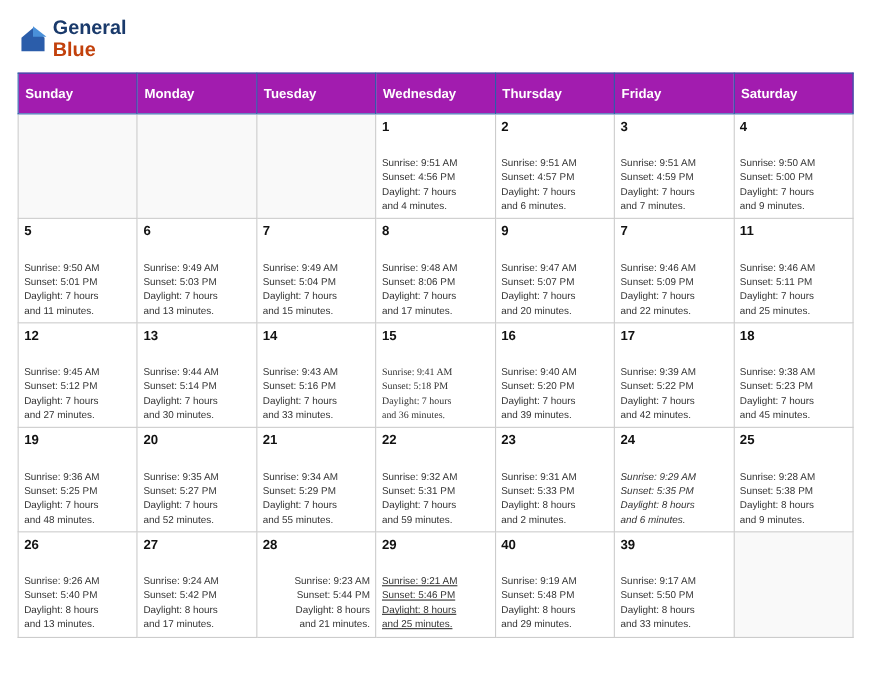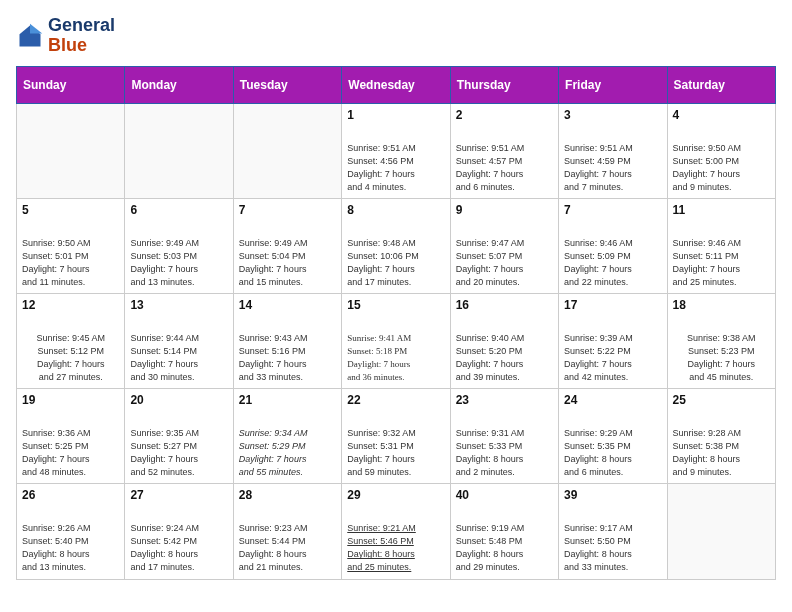--- a/index.html
+++ b/index.html
@@ -180,21 +180,21 @@
           <td>
             <div class="day-num">7</div>
             <div class="day-info" style="white-space: pre-line;">Sunrise: 9:49 AM
 Sunset: 5:04 PM
 Daylight: 7 hours
 and 15 minutes.</div>
           </td>
           <td>
             <div class="day-num">8</div>
             <div class="day-info" style="white-space: pre-line;">Sunrise: 9:48 AM
-Sunset: 10:06 PM
+Sunset: 8:06 PM
 Daylight: 7 hours
 and 17 minutes.</div>
           </td>
           <td>
             <div class="day-num">9</div>
             <div class="day-info" style="white-space: pre-line;">Sunrise: 9:47 AM
 Sunset: 5:07 PM
 Daylight: 7 hours
 and 20 minutes.</div>
           </td>
@@ -209,21 +209,21 @@
             <div class="day-num">11</div>
             <div class="day-info" style="white-space: pre-line;">Sunrise: 9:46 AM
 Sunset: 5:11 PM
 Daylight: 7 hours
 and 25 minutes.</div>
           </td>
         </tr>
         <tr>
           <td>
             <div class="day-num">12</div>
-            <div class="day-info" style="white-space: pre-line; text-align: center;">Sunrise: 9:45 AM
+            <div class="day-info" style="white-space: pre-line;">Sunrise: 9:45 AM
 Sunset: 5:12 PM
 Daylight: 7 hours
 and 27 minutes.</div>
           </td>
           <td>
             <div class="day-num">13</div>
             <div class="day-info" style="white-space: pre-line;">Sunrise: 9:44 AM
 Sunset: 5:14 PM
 Daylight: 7 hours
 and 30 minutes.</div>
@@ -251,21 +251,21 @@
           </td>
           <td>
             <div class="day-num">17</div>
             <div class="day-info" style="white-space: pre-line;">Sunrise: 9:39 AM
 Sunset: 5:22 PM
 Daylight: 7 hours
 and 42 minutes.</div>
           </td>
           <td>
             <div class="day-num">18</div>
-            <div class="day-info" style="white-space: pre-line; text-align: center;">Sunrise: 9:38 AM
+            <div class="day-info" style="white-space: pre-line;">Sunrise: 9:38 AM
 Sunset: 5:23 PM
 Daylight: 7 hours
 and 45 minutes.</div>
           </td>
         </tr>
         <tr>
           <td>
             <div class="day-num">19</div>
             <div class="day-info" style="white-space: pre-line;">Sunrise: 9:36 AM
 Sunset: 5:25 PM
@@ -274,42 +274,42 @@
           </td>
           <td>
             <div class="day-num">20</div>
             <div class="day-info" style="white-space: pre-line;">Sunrise: 9:35 AM
 Sunset: 5:27 PM
 Daylight: 7 hours
 and 52 minutes.</div>
           </td>
           <td>
             <div class="day-num">21</div>
-            <div class="day-info" style="white-space: pre-line; font-style: italic;">Sunrise: 9:34 AM
+            <div class="day-info" style="white-space: pre-line;">Sunrise: 9:34 AM
 Sunset: 5:29 PM
 Daylight: 7 hours
 and 55 minutes.</div>
           </td>
           <td>
             <div class="day-num">22</div>
             <div class="day-info" style="white-space: pre-line;">Sunrise: 9:32 AM
 Sunset: 5:31 PM
 Daylight: 7 hours
 and 59 minutes.</div>
           </td>
           <td>
             <div class="day-num">23</div>
             <div class="day-info" style="white-space: pre-line;">Sunrise: 9:31 AM
 Sunset: 5:33 PM
 Daylight: 8 hours
 and 2 minutes.</div>
           </td>
           <td>
             <div class="day-num">24</div>
-            <div class="day-info" style="white-space: pre-line;">Sunrise: 9:29 AM
+            <div class="day-info" style="white-space: pre-line; font-style: italic;">Sunrise: 9:29 AM
 Sunset: 5:35 PM
 Daylight: 8 hours
 and 6 minutes.</div>
           </td>
           <td>
             <div class="day-num">25</div>
             <div class="day-info" style="white-space: pre-line;">Sunrise: 9:28 AM
 Sunset: 5:38 PM
 Daylight: 8 hours
 and 9 minutes.</div>
@@ -325,21 +325,21 @@
           </td>
           <td>
             <div class="day-num">27</div>
             <div class="day-info" style="white-space: pre-line;">Sunrise: 9:24 AM
 Sunset: 5:42 PM
 Daylight: 8 hours
 and 17 minutes.</div>
           </td>
           <td>
             <div class="day-num">28</div>
-            <div class="day-info" style="white-space: pre-line;">Sunrise: 9:23 AM
+            <div class="day-info" style="white-space: pre-line; text-align: right;">Sunrise: 9:23 AM
 Sunset: 5:44 PM
 Daylight: 8 hours
 and 21 minutes.</div>
           </td>
           <td>
             <div class="day-num">29</div>
             <div class="day-info" style="white-space: pre-line; text-decoration: underline;">Sunrise: 9:21 AM
 Sunset: 5:46 PM
 Daylight: 8 hours
 and 25 minutes.</div>

